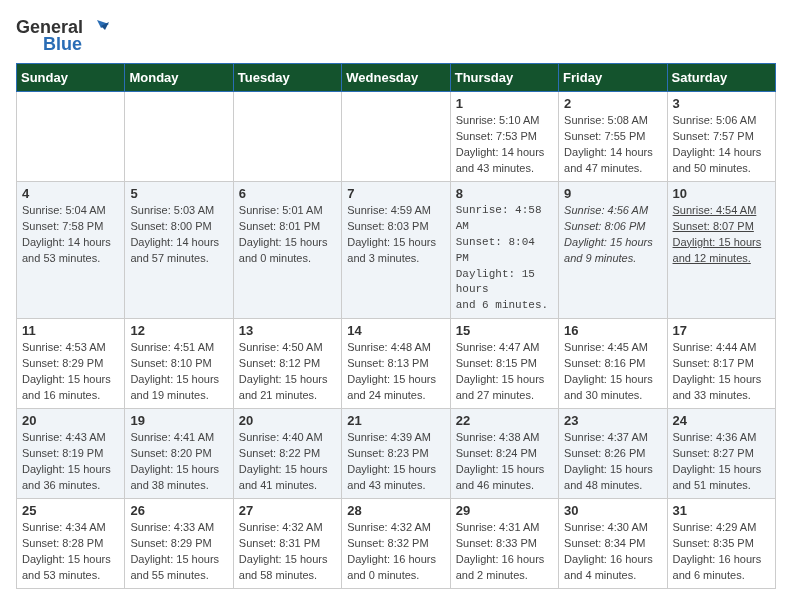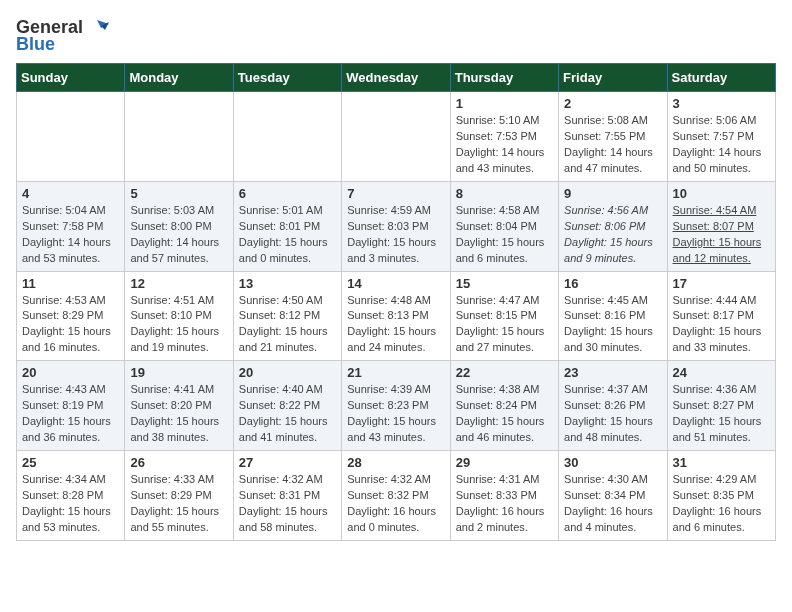--- a/index.html
+++ b/index.html
@@ -12,21 +12,21 @@
     }
     .header {
       display: flex;
       justify-content: space-between;
       align-items: flex-start;
       margin-bottom: 8px;
     }
     .logo {
       display: flex;
       flex-direction: column;
-      align-items: flex-start;
+      align-items: center;
     }
     .logo-top {
       display: flex;
       align-items: center;
       gap: 2px;
     }
     .title-block {
       text-align: right;
     }
     .month-title {
@@ -163,21 +163,21 @@
         </td>
         <td>
           <div class="day-num">7</div>
           <div class="day-detail" style="white-space: pre-line;">Sunrise: 4:59 AM
 Sunset: 8:03 PM
 Daylight: 15 hours
 and 3 minutes.</div>
         </td>
         <td>
           <div class="day-num">8</div>
-          <div class="day-detail" style="white-space: pre-line;">Sunrise: 4:58 AM
+          <div class="day-detail" style="white-space: pre-line; font-family: Liberation Mono, monospace;">Sunrise: 4:58 AM
 Sunset: 8:04 PM
 Daylight: 15 hours
 and 6 minutes.</div>
         </td>
         <td>
           <div class="day-num">9</div>
           <div class="day-detail" style="white-space: pre-line; font-style: italic;">Sunrise: 4:56 AM
 Sunset: 8:06 PM
 Daylight: 15 hours
 and 9 minutes.</div>

